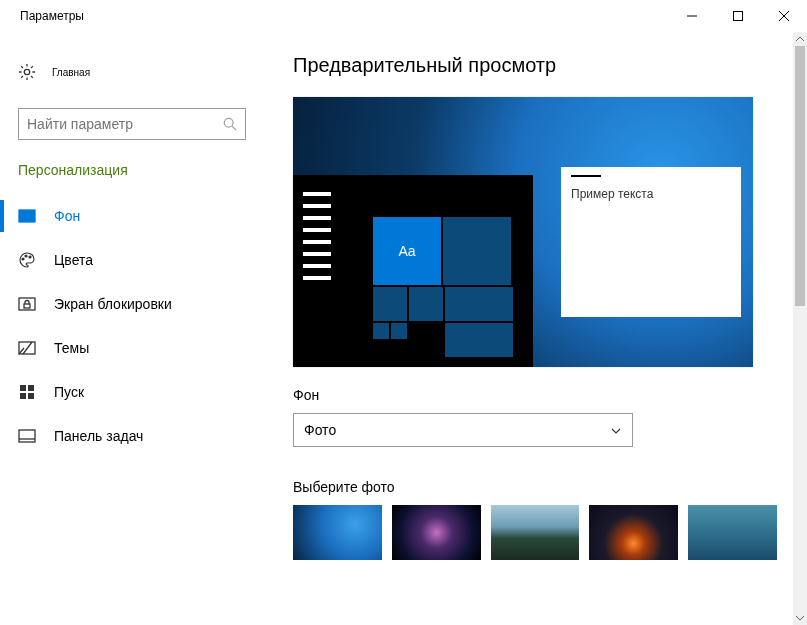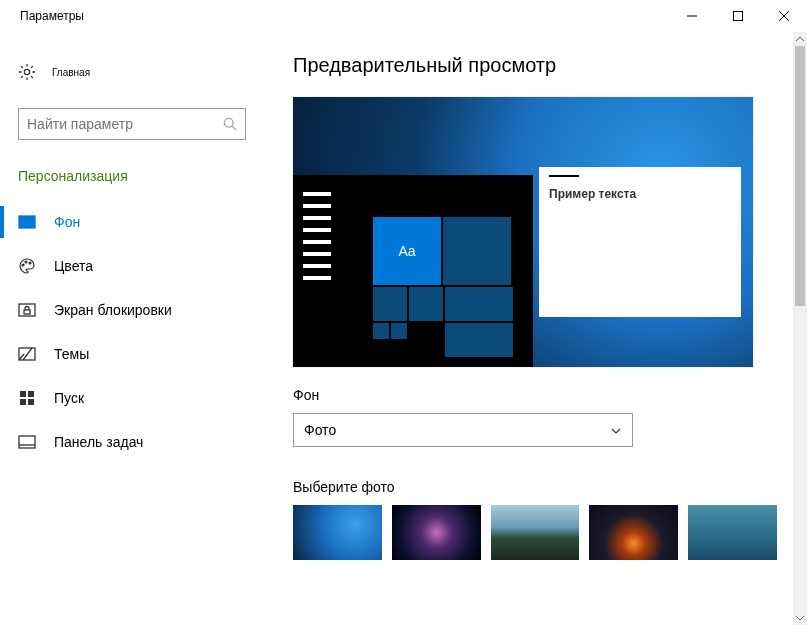--- a/index.html
+++ b/index.html
@@ -7,21 +7,21 @@
 .titlebar { height: 32px; display: flex; align-items: center; padding-left: 12px; border-bottom: 1px solid transparent; margin-left: 8px; }
 .titlebar-title { font-size: 12px; color: #000; }
 .titlebar-spacer { flex: 1; }
 .titlebar-btn { width: 46px; height: 32px; display: flex; align-items: center; justify-content: center; font-family: inherit; font-size: 10px; color: #000; cursor: default; }
 .titlebar-btn svg { width: 10px; height: 10px; }
 .window-body { display: flex; height: calc(100% - 32px); }
 .sidebar { width: 265px; padding-top: 22px; }
 .home-row { display: flex; align-items: center; padding: 0 18px; height: 36px; margin-bottom: 18px; }
 .home-row .gear { width: 18px; height: 18px; margin-right: 16px; }
 .home-row span { font-size: 10px; }
-.search-box { margin: 0 18px 28px 18px; height: 32px; border: 1px solid #999; display: flex; align-items: center; padding: 0 8px; width: 228px; }
+.search-box { margin: 0 18px 22px 18px; height: 32px; border: 1px solid #999; display: flex; align-items: center; padding: 0 8px; width: 228px; }
 .search-box input { border: none; outline: none; flex: 1; font-size: 14px; color: #666; background: transparent; }
 .search-box .mag { width: 14px; height: 14px; opacity: 0.6; }
 .category-label { padding: 0 18px; font-size: 14px; color: #4d7c0f; margin-bottom: 16px; }
 .nav-item { display: flex; align-items: center; height: 44px; padding-left: 18px; font-size: 14px; position: relative; }
 .nav-item .nav-icon { width: 18px; height: 18px; margin-right: 18px; display: flex; align-items: center; justify-content: center; }
 .nav-item.active { color: #0078d7; }
 .nav-item.active::before { content: ""; position: absolute; left: 0; top: 6px; bottom: 6px; width: 4px; background: #0078d7; }
 .nav-item.active .nav-icon svg { stroke: #0078d7; fill: #0078d7; }
 .content { flex: 1; padding: 22px 30px 0 28px; position: relative; overflow: hidden; }
 .content h1 { font-weight: 400; font-size: 20px; margin-bottom: 20px; }
@@ -31,21 +31,21 @@
 .preview-taskbar div { width: 28px; height: 4px; background: #fff; }
 .preview-tiles { position: absolute; left: 80px; top: 120px; width: 148px; }
 .tile-big { width: 68px; height: 68px; background: #0078d7; position: absolute; left: 0; top: 0; display: flex; align-items: center; justify-content: center; color: #ffffff; font-size: 14px; }
 .tile-b2 { width: 68px; height: 68px; background: #0c4a7a; position: absolute; left: 70px; top: 0; }
 .tile-m1 { width: 34px; height: 34px; background: #0c4a7a; position: absolute; left: 0; top: 70px; }
 .tile-m2 { width: 34px; height: 34px; background: #0c4a7a; position: absolute; left: 36px; top: 70px; }
 .tile-wide { width: 68px; height: 34px; background: #0c4a7a; position: absolute; left: 72px; top: 70px; }
 .tile-s1 { width: 16px; height: 16px; background: #0c4a7a; position: absolute; left: 0; top: 106px; }
 .tile-s2 { width: 16px; height: 16px; background: #0c4a7a; position: absolute; left: 18px; top: 106px; }
 .tile-wide2 { width: 68px; height: 34px; background: #0c4a7a; position: absolute; left: 72px; top: 106px; }
-.preview-window { position: absolute; right: 12px; top: 70px; width: 202px; height: 150px; background: #fff; font-weight: bold; }
+.preview-window { position: absolute; right: 12px; top: 70px; width: 180px; height: 150px; background: #fff; }
 .preview-window .accent { height: 2px; width: 30px; background: #000; margin: 8px 0 10px 10px; }
 .preview-window .exmp { font-size: 12px; padding-left: 10px; color: #333; }
 .section-label { font-size: 14px; margin-bottom: 10px; }
 .dropdown { width: 340px; height: 34px; border: 1px solid #999; display: flex; align-items: center; padding: 0 10px; justify-content: space-between; font-size: 14px; margin-bottom: 32px; }
 .dropdown .chev { width: 12px; height: 12px; }
 .thumbs { display: flex; gap: 10px; }
 .thumb { width: 90px; height: 55px; background: #333; }
 .t1 { background: radial-gradient(circle at 70% 35%, #3aa0e8 0%, #1b6fc0 45%, #052442 100%); }
 .t2 { background: radial-gradient(circle at 50% 50%, #c56fc0 0%, #4b2a6b 30%, #0c1030 70%, #000 100%); }
 .t3 { background: linear-gradient(to bottom, #a7c8d8 0%, #6b9bb5 40%, #2a4a3a 60%, #1a2a20 100%); }

